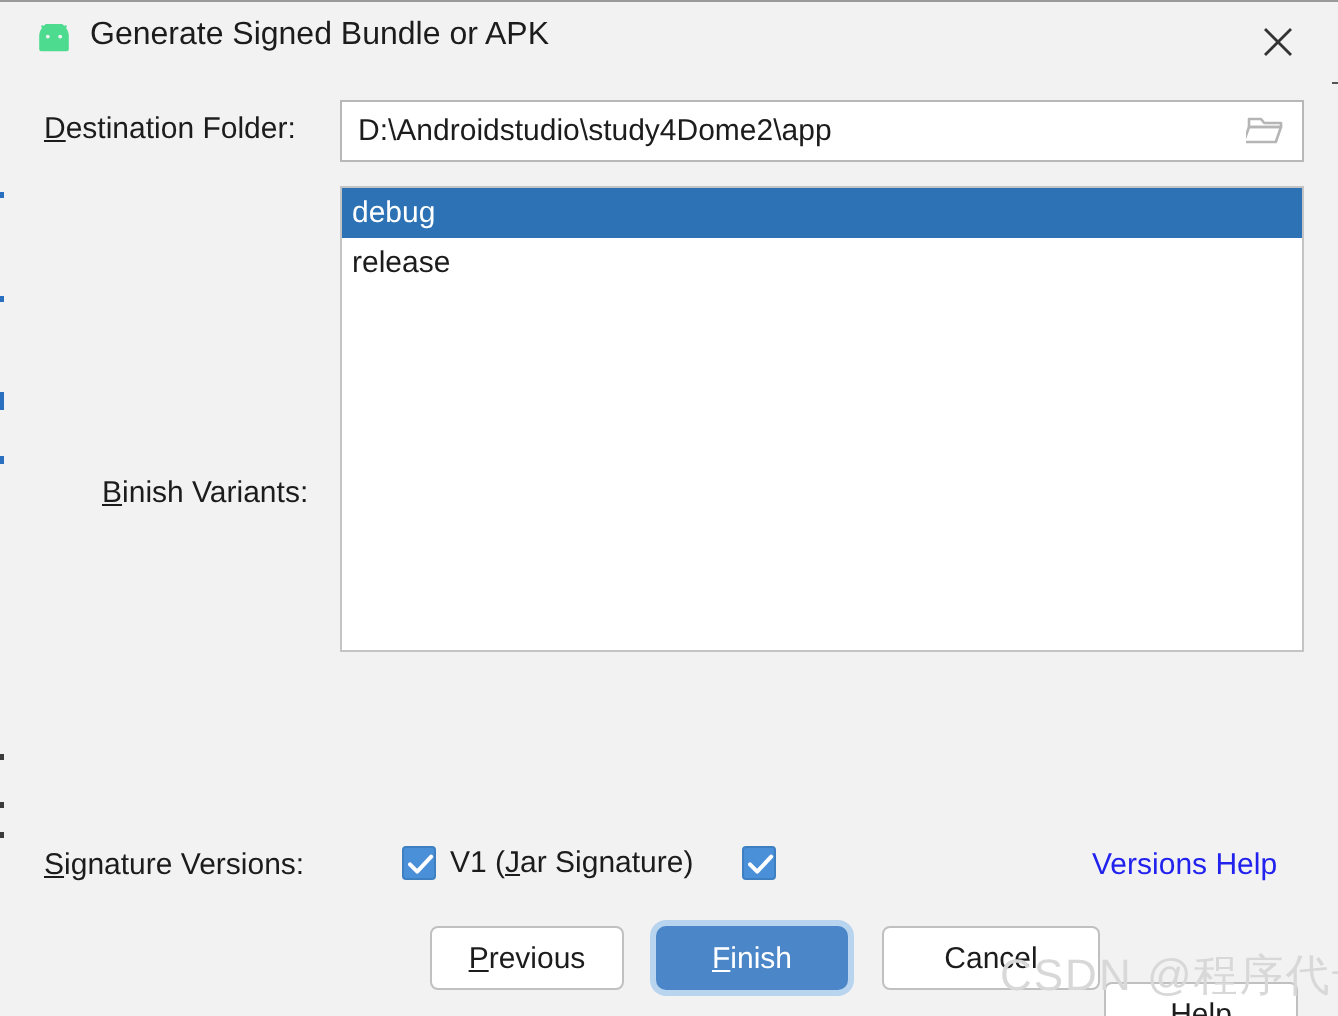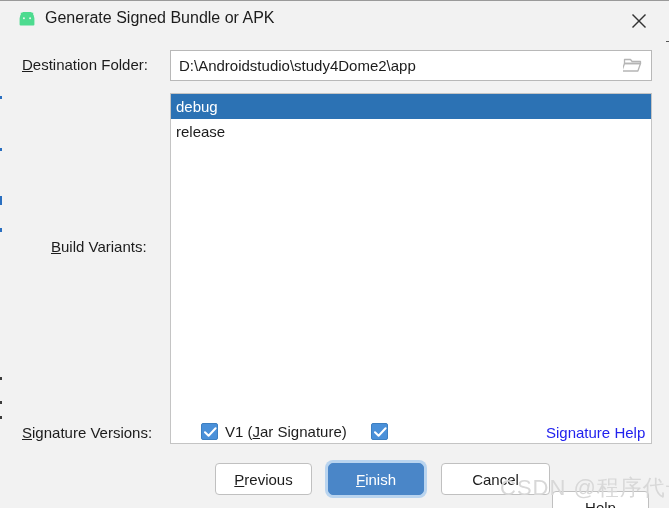--- a/index.html
+++ b/index.html
@@ -134,21 +134,21 @@
     top: 238px;
     font-size: 15px;
     color: #1c1c1c;
     white-space: nowrap;
   }
   #variants-list {
     position: absolute;
     left: 170px;
     top: 93px;
     width: 482px;
-    height: 351px;
+    height: 233px;
     background: #ffffff;
     border: 1px solid #c4c4c4;
     box-sizing: border-box;
     overflow: hidden;
   }
   .variant-item {
     height: 25px;
     line-height: 25px;
     padding-left: 5px;
     font-size: 15px;
@@ -293,21 +293,21 @@
   <div id="dest-field-wrap">
     <input id="dest-input" type="text" value="D:\Androidstudio\study4Dome2\app" style="">
     <div id="folder-icon">
       <svg width="20" height="17" viewBox="0 0 20 17">
         <path d="M1.5 2.5 h6 l1.6 2 h8.4 v2 h-16 z" fill="none" stroke="#b5b5b5" stroke-width="1.3" stroke-linejoin="round"></path>
         <path d="M1.5 6.5 h16 l-2.6 7.5 h-16 z" fill="none" stroke="#b5b5b5" stroke-width="1.3" stroke-linejoin="round"></path>
       </svg>
     </div>
   </div>
 
-  <div id="variants-label"><span class="mn">B</span><span>uild Variants:</span></div>
+  <div id="variants-label"><span class="mn">B</span><span>inish Variants:</span></div>
 
   <div id="variants-list">
     <div class="variant-item selected">debug</div>
     <div class="variant-item">release</div>
   </div>
 
   <div id="sig-label"><span class="mn">S</span><span>ignature Versions:</span></div>
 
   <div id="sig-v1" class="checkbox-group">
     <div class="cbox">
@@ -319,21 +319,21 @@
   </div>
 
   <div id="sig-v2" class="checkbox-group">
     <div class="cbox">
       <svg width="13" height="11" viewBox="0 0 13 11">
         <polyline points="1,5.2 4.6,8.8 11.6,1.3" fill="none" stroke="#ffffff" stroke-width="2" stroke-linecap="round" stroke-linejoin="round"></polyline>
       </svg>
     </div>
   </div>
 
-  <div id="sig-help-link">Signature Help</div>
+  <div id="sig-help-link">Versions Help</div>
 
   <button id="btn-previous" class="btn">
       <span class="mn">P</span>
       <span>revious</span>
     </button>
 
   <button id="btn-finish" class="btn">
       <span class="mn">F</span>
       <span>inish</span>
     </button>

